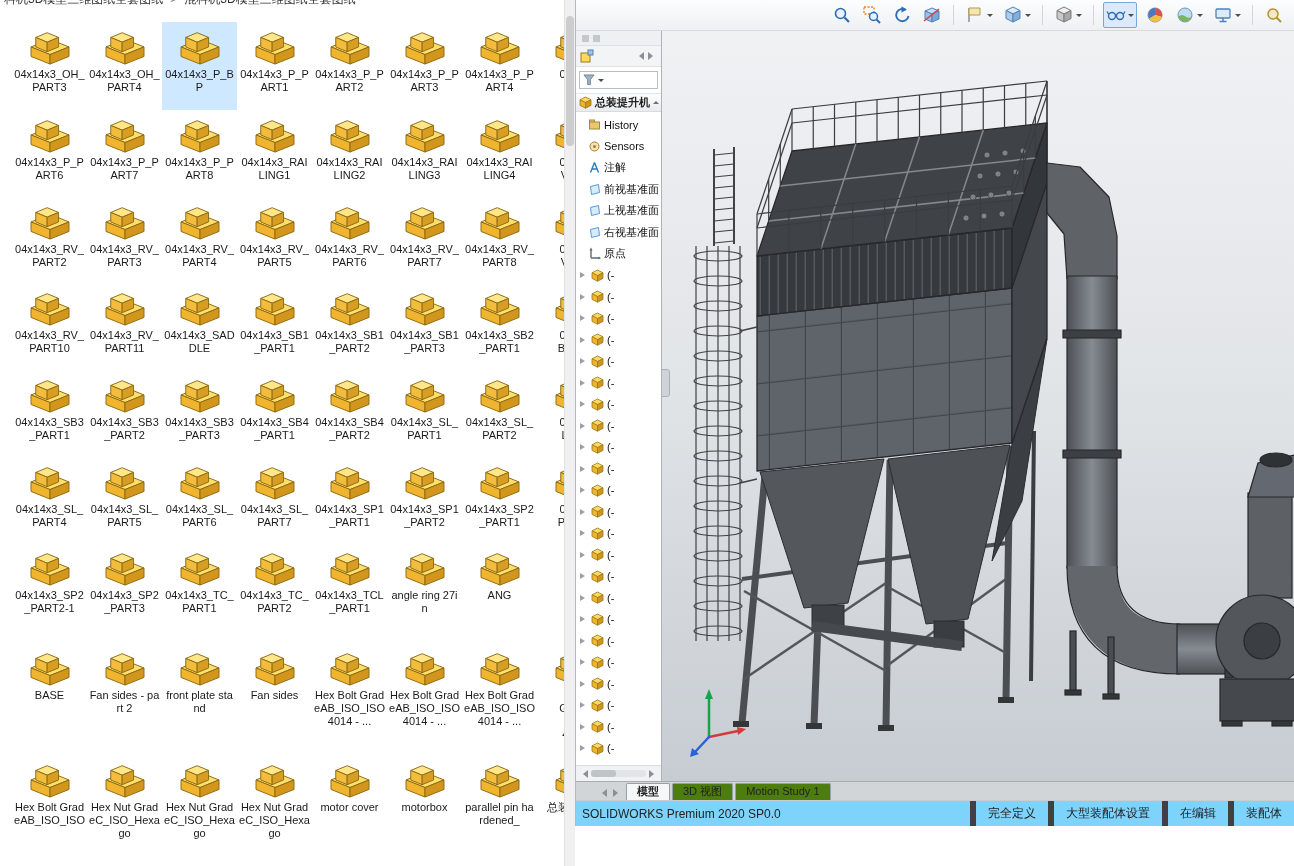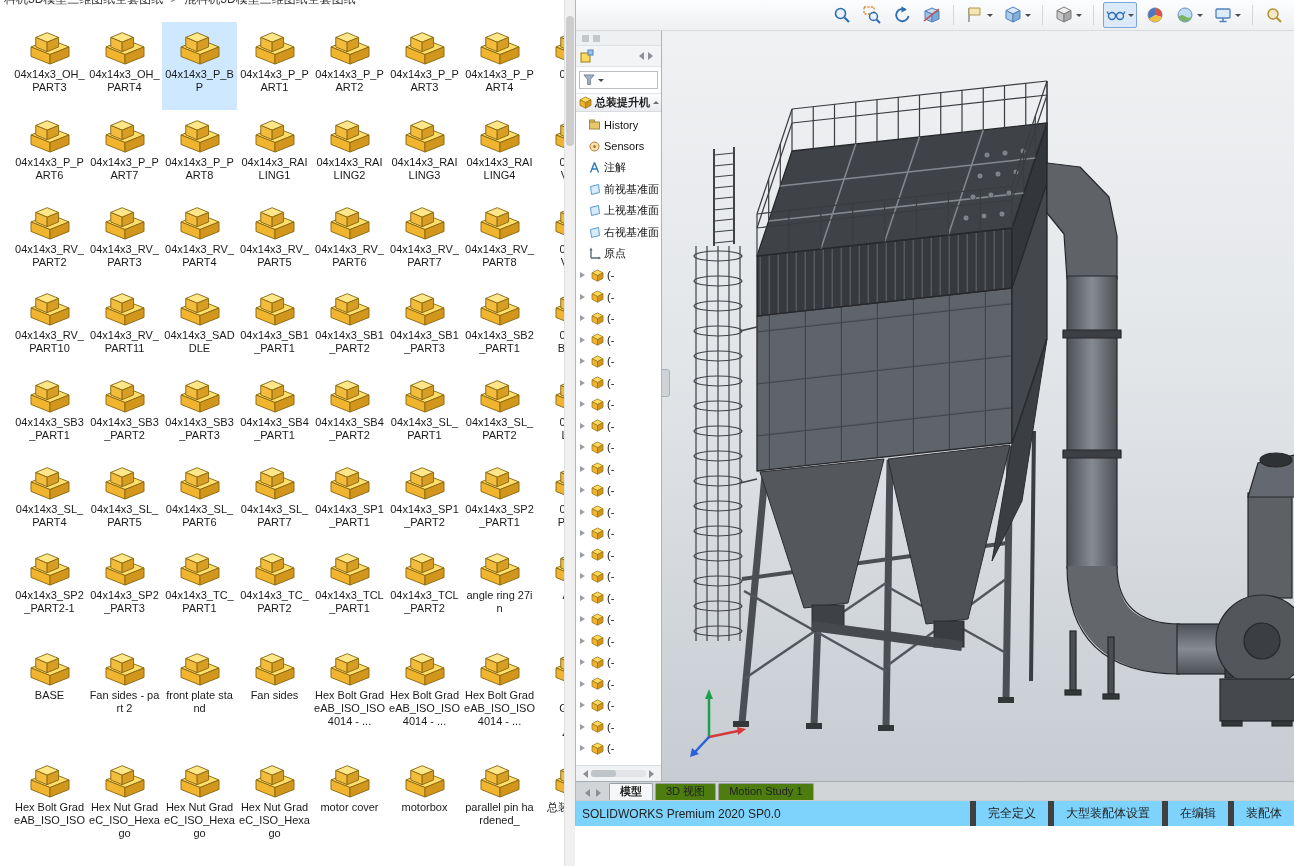--- a/index.html
+++ b/index.html
@@ -62,21 +62,21 @@
   .fm-hscroll{height:15px;flex:none;background:#f1f2f4;border-top:1px solid #d9dcdf;display:flex;align-items:center;justify-content:space-between;padding:0 3px}
   .fm-hscroll .track{flex:1;height:7px;margin:0 3px;background:#e2e4e7;border-radius:3px}
   .fm-hscroll .track i{display:block;width:45%;height:7px;background:#bfc4c9;border-radius:3px}
 
   
   .viewport{flex:1;position:relative;min-width:0;overflow:hidden}
   .viewport > svg.model{position:absolute;left:0;top:0}
   .splitter{position:absolute;left:-1px;top:338px;width:7px;height:26px;background:#cfd3d7;border:1px solid #aab0b5;border-radius:0 3px 3px 0}
 
   
-  .sw-tabs{height:18px;flex:none;background:#d2d5d8;border-top:1px solid #a8adb2;display:flex;align-items:flex-end;padding-left:3px;gap:2px}
+  .sw-tabs{height:18px;flex:none;background:#d2d5d8;border-top:1px solid #a8adb2;display:flex;align-items:flex-end;padding-left:20px;gap:2px}
   .tabnav{width:13px;height:14px;display:flex;align-items:center;justify-content:center}
   .tab{font-size:11px;line-height:13px;padding:1px 10px 2px;color:#222;background:#4d7c0f;border:1px solid #9aa0a5;border-bottom:none;border-radius:2px 2px 0 0;white-space:nowrap}
   .tab.active{background:#f6f7f8;font-weight:bold}
   .sw-status{height:25px;flex:none;background:#7dd3fc;border-top:1px solid #c9ccd0;display:flex;align-items:stretch;font-size:12px;color:#222}
   .status-left{flex:1;display:flex;align-items:center;padding-left:6px}
   .status-item{display:flex;align-items:center;padding:0 12px;border-left:6px solid #404040;white-space:nowrap}
 </style>
 </head>
 <body>
 
@@ -460,26 +460,20 @@
     <svg viewBox="0 0 48 40">
             <use href="#part-icon"></use>
           </svg>
     <div class="ex-label">04x14x3_TC_PART2</div>
   </div>
         <div class="ex-item">
     <svg viewBox="0 0 48 40">
             <use href="#part-icon"></use>
           </svg>
     <div class="ex-label">04x14x3_TCL_PART1</div>
-  </div>
-        <div class="ex-item">
-    <svg viewBox="0 0 48 40">
-            <use href="#part-icon"></use>
-          </svg>
-    <div class="ex-label">04x14x3_TCL_PART2</div>
   </div>
         <div class="ex-item">
     <svg viewBox="0 0 48 40">
             <use href="#part-icon"></use>
           </svg>
     <div class="ex-label">angle ring 27in</div>
   </div>
         <div class="ex-item">
     <svg viewBox="0 0 48 40">
             <use href="#part-icon"></use>

